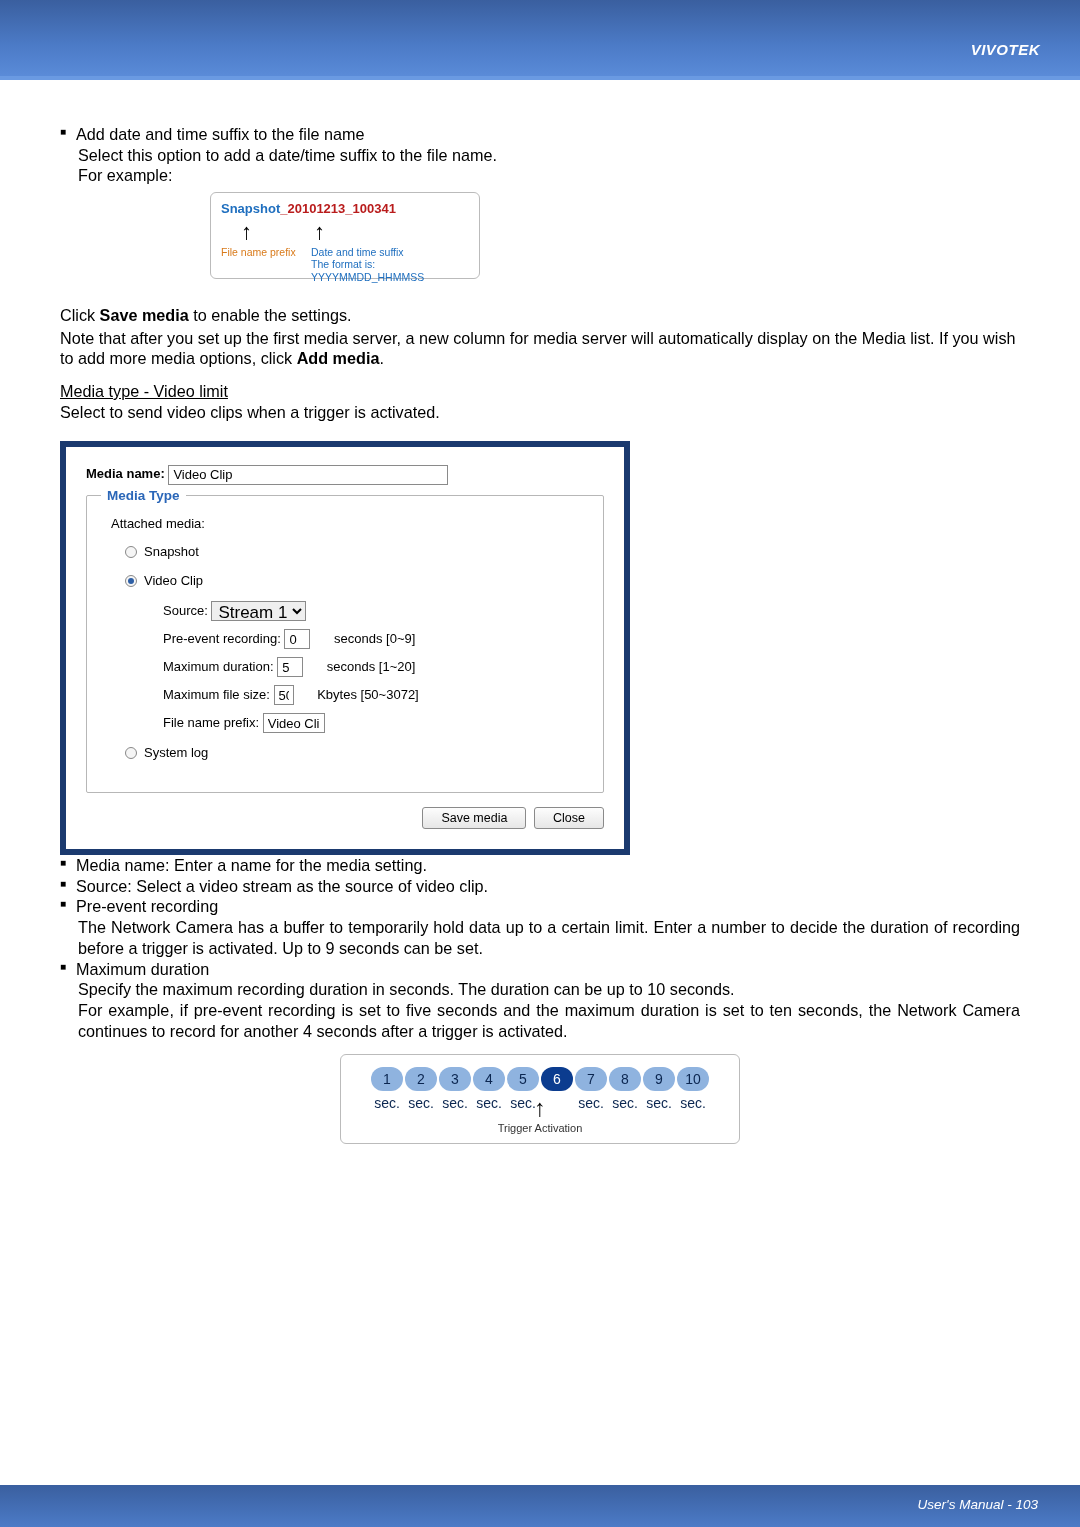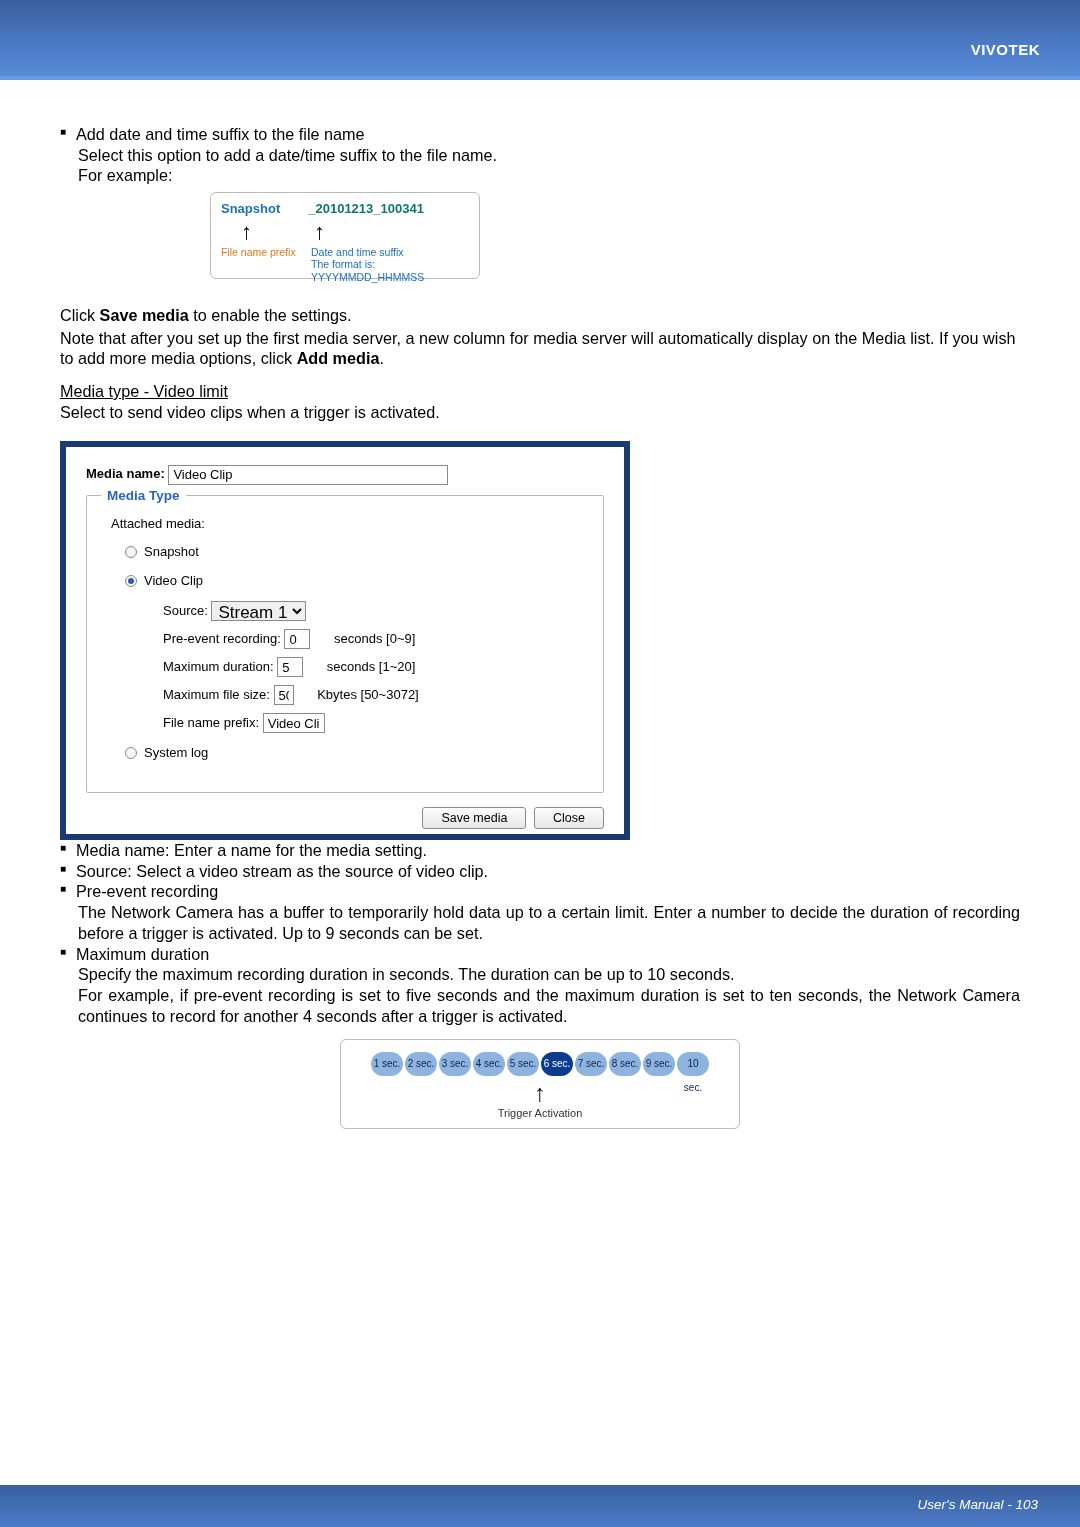--- a/index.html
+++ b/index.html
@@ -15,20 +15,21 @@
     height: 76px;
     background: linear-gradient(180deg, #3a5f9f 0%, #4c7bc7 60%, #5a8bd8 100%);
     position: relative;
   }
   .header-brand {
     position: absolute;
     right: 40px;
     bottom: 18px;
     color: #fff;
     font-weight: bold;
+    font-style: italic;
     font-size: 15px;
     letter-spacing: 0.5px;
   }
   .header-divider { height: 4px; background: #6a9ae2; }
   .content {
     padding: 44px 60px 0 60px;
     font-size: 16.2px;
     line-height: 1.28;
   }
   .content p { margin: 0; }
@@ -44,21 +45,21 @@
   .example-box {
     width: 270px;
     border: 1px solid #bbb;
     border-radius: 6px;
     margin: 6px 0 0 150px;
     padding: 8px 10px 6px 10px;
     font-size: 13px;
   }
   .example-top { text-align: left; }
   .snap-blue { color: #1f6fbf; font-weight: bold; }
-  .snap-black { color: #0f766e; font-weight: bold; padding-left: 28px; }
+  .snap-black { color: #b91c1c; font-weight: bold; }
   .arrows-row { position: relative; height: 28px; }
   .arrow {
     position: absolute;
     font-size: 22px;
     top: 0;
     font-weight: bold;
   }
   .arrow.a1 { left: 20px; }
   .arrow.a2 { left: 93px; }
   .caption-row { position: relative; height: 26px; font-size: 10.5px; }
@@ -68,21 +69,21 @@
 
   .strong { font-weight: bold; }
   .underline { text-decoration: underline; }
 
   
   .dialog-wrap {
     width: 570px;
     border: 6px solid #1b3a6f;
     background: #fff;
     margin-top: 18px;
-    padding: 18px 20px 5px 20px;
+    padding: 18px 20px 20px 20px;
     font-size: 13px;
   }
   .media-name-row { margin-bottom: 10px; }
   .media-name-row label { font-weight: bold; }
   .inp {
     border: 1px solid #8a8a8a;
     background: #fff;
     font-size: 13px;
     padding: 1px 4px;
     height: 20px;
@@ -156,21 +157,21 @@
     margin: 12px auto 0 auto;
     padding: 12px 10px 8px 10px;
     text-align: center;
   }
   .tl-row { display: flex; justify-content: center; gap: 2px; }
   .chip {
     width: 32px; height: 24px;
     border-radius: 12px;
     background: #8fb3df;
     color: #0b2650;
-    font-size: 10px;
+    font-size: 14px;
     line-height: 24px;
     text-align: center;
   }
   .chip.highlight { background: #0b3c8f; color: #fff; }
   .tl-arrow { font-size: 24px; margin-top: 2px; }
   .tl-label { font-size: 11px; color: #333; margin-top: -2px; }
 
   .footer {
     position: absolute;
     bottom: 0; left: 0; right: 0;

